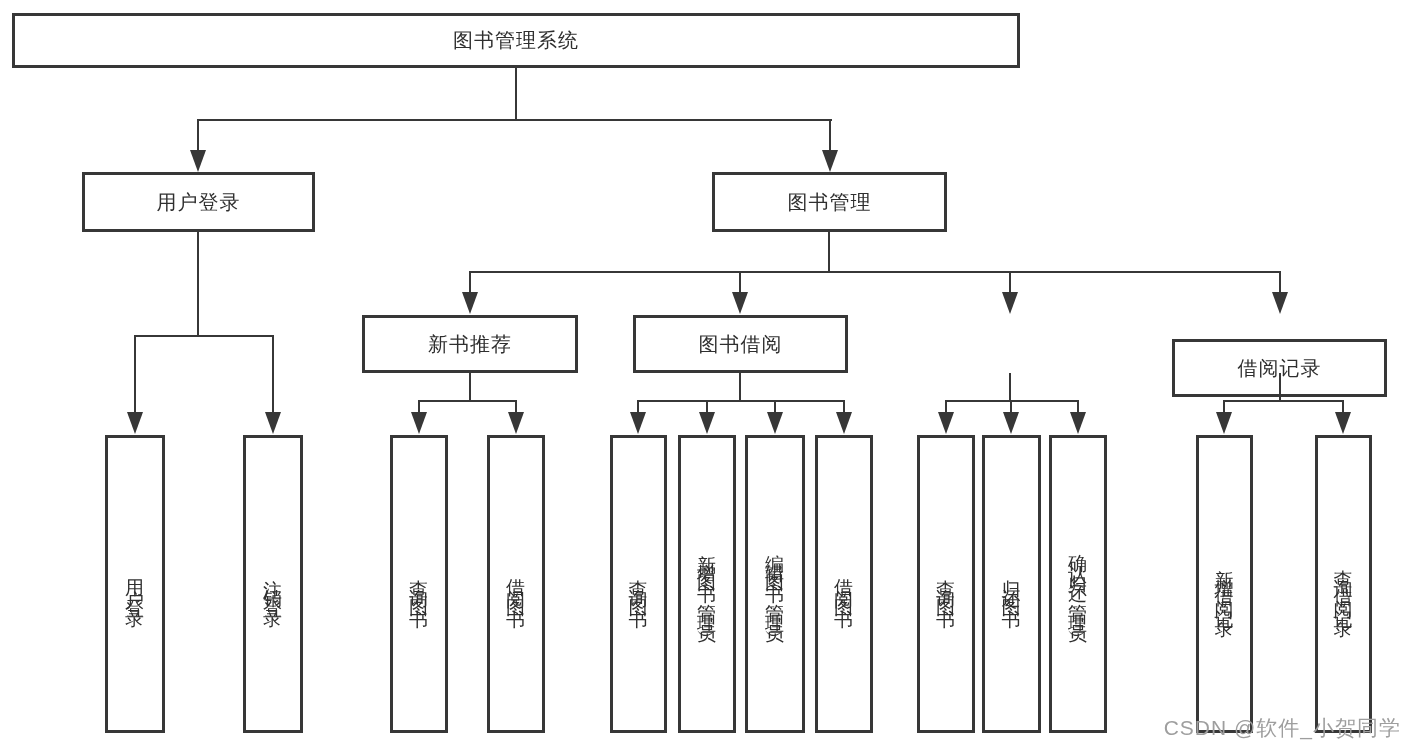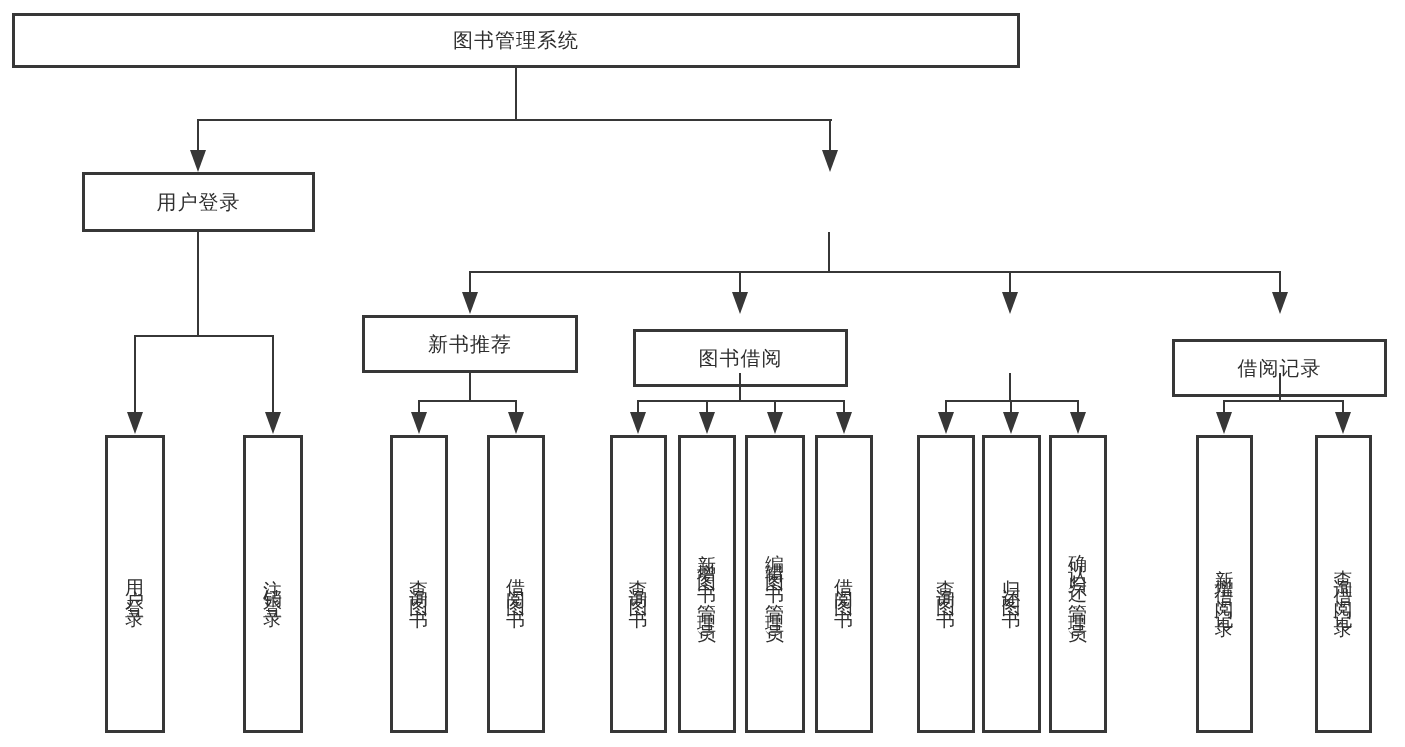--- a/index.html
+++ b/index.html
@@ -56,20 +56,23 @@
       <div class="head"></div>
     </div>
   <div class="arrow" style="left:822px;top:119px;height:53px;">
       <div class="shaft"></div>
       <div class="head"></div>
     </div>
 
   <div class="box hbox" style="left:82px;top:172px;width:233px;height:60px;">
     <span>用户登录</span>
   </div>
+  <div class="box hbox" style="left:712px;top:172px;width:235px;height:60px;">
+    <span>图书管理</span>
+  </div>
 
   <div class="vline" style="left:197px;top:232px;height:105px;"></div>
   <div class="hline" style="left:134px;top:335px;width:140px;"></div>
   <div class="arrow" style="left:127px;top:335px;height:99px;">
       <div class="shaft"></div>
       <div class="head"></div>
     </div>
   <div class="arrow" style="left:265px;top:335px;height:99px;">
       <div class="shaft"></div>
       <div class="head"></div>
@@ -90,21 +93,21 @@
       <div class="head"></div>
     </div>
   <div class="arrow" style="left:1272px;top:271px;height:43px;">
       <div class="shaft"></div>
       <div class="head"></div>
     </div>
 
   <div class="box hbox" style="left:362px;top:315px;width:216px;height:58px;">
     <span>新书推荐</span>
   </div>
-  <div class="box hbox" style="left:633px;top:315px;width:215px;height:58px;margin-top:14px;">
+  <div class="box hbox" style="left:633px;top:315px;width:215px;height:58px;">
     <span>图书借阅</span>
   </div>
   <div class="box hbox" style="left:1172px;top:315px;width:215px;height:58px;margin-top:24px;">
     <span>借阅记录</span>
   </div>
 
   <div class="vline" style="left:469px;top:373px;height:29px;"></div>
   <div class="hline" style="left:418px;top:400px;width:99px;"></div>
   <div class="arrow" style="left:411px;top:400px;height:34px;">
       <div class="shaft"></div>
@@ -197,14 +200,15 @@
     <span>确认归还（管理员）</span>
   </div>
 
   <div class="box vbox" style="left:1196px;top:435px;width:57px;height:298px;">
     <span>新增借阅记录</span>
   </div>
   <div class="box vbox" style="left:1315px;top:435px;width:57px;height:298px;">
     <span>查询借阅记录</span>
   </div>
 
+  <div class="watermark">CSDN @软件_小贺同学</div>
 
 </div>
 
 </body></html>

